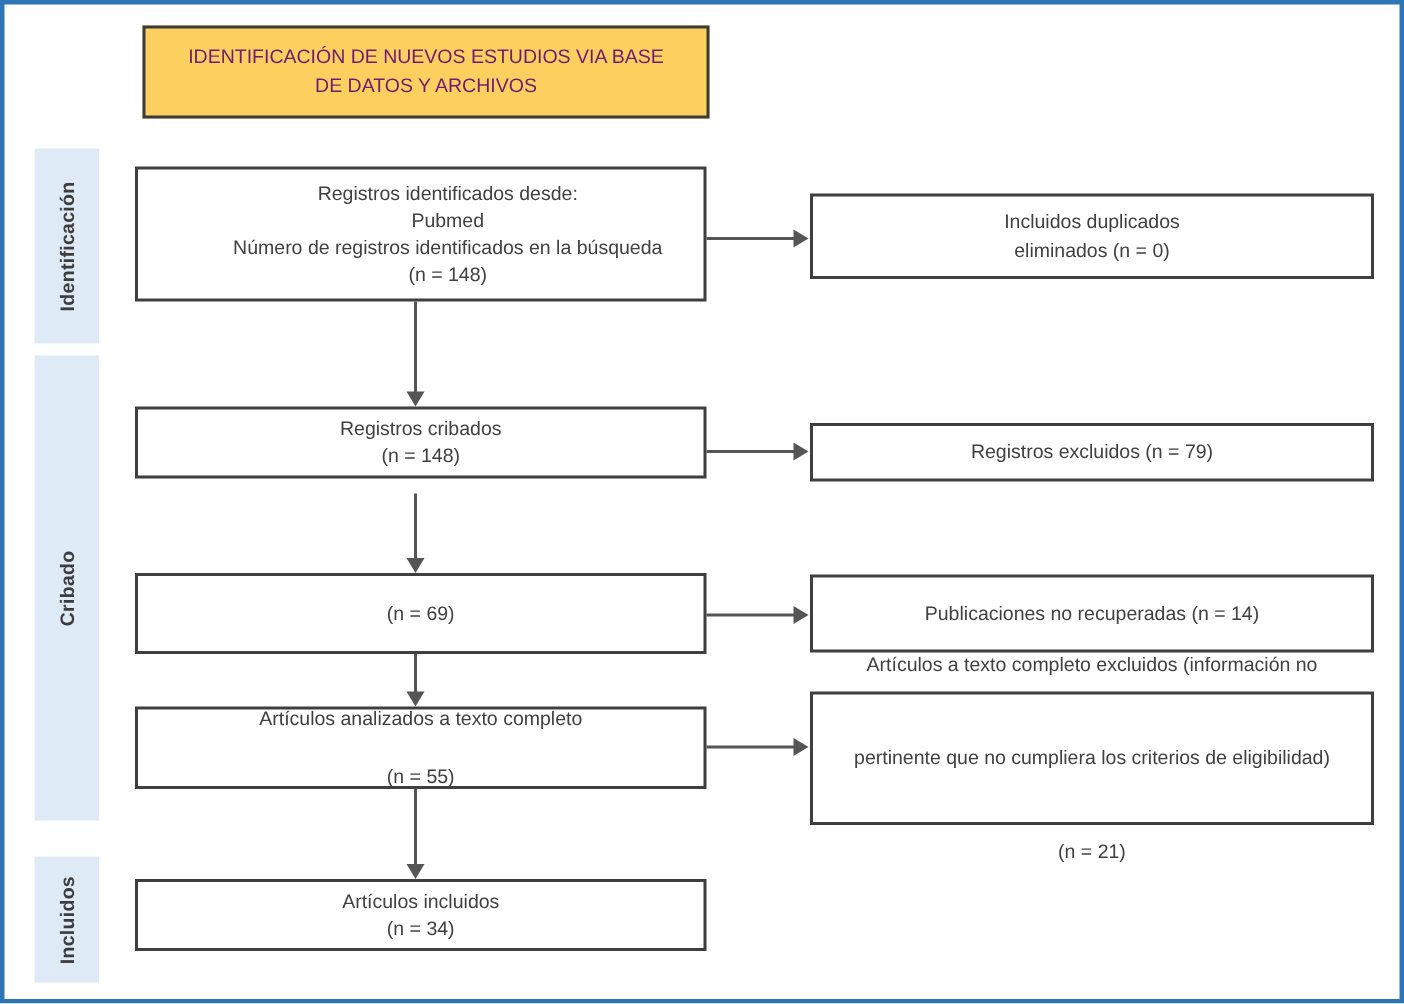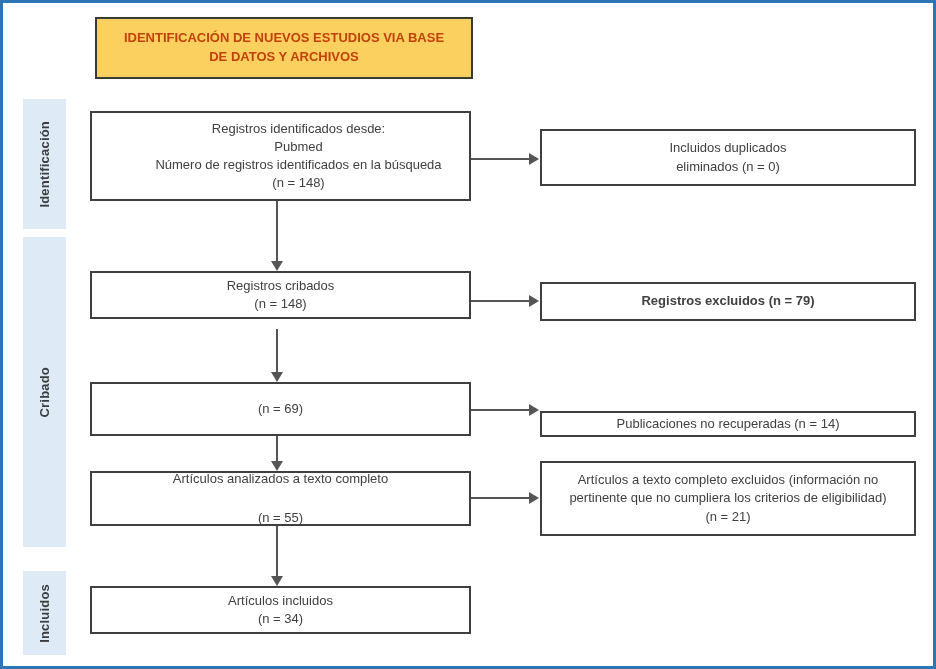--- a/index.html
+++ b/index.html
@@ -26,22 +26,22 @@
     overflow: hidden;
   }
   .header-box {
     position: absolute;
     left: 92px; top: 14px;
     width: 378px; height: 62px;
     background: var(--header-bg);
     border: 2px solid var(--header-border);
     display: flex; flex-direction: column;
     align-items: center; justify-content: center;
-    font-size: 13px; font-weight: bold;
-    color: #c2410c;
+    font-size: 13px; font-weight: normal;
+    color: #701a75;
     text-align: center;
     line-height: 1.45;
   }
   .stage {
     position: absolute;
     left: 20px; width: 43px;
     background: var(--stage-bg);
     display: flex; align-items: center; justify-content: center;
   }
   .stage span {
@@ -69,23 +69,23 @@
     padding: 2px 8px;
   }
   .main-box { left: 87px; width: 381px; }
   .side-box { left: 537px; width: 376px; }
   .b1 { top: 108px; height: 90px; padding-left: 44px; }
   .b2 { top: 268px; height: 48px; }
   .b3 { top: 379px; height: 54px; }
   .b4 { top: 468px; height: 55px; gap: 20px; }
   .b5 { top: 583px; height: 48px; }
   .r1 { top: 126px; height: 57px; }
-  .r2 { top: 279px; height: 39px; font-weight: bold; }
-  .r3 { top: 408px; height: 26px; }
-  .r4 { top: 458px; height: 75px; }
+  .r2 { top: 279px; height: 39px; }
+  .r3 { top: 380px; height: 52px; }
+  .r4 { top: 458px; height: 89px; gap: 44px; }
   .arrow-v {
     position: absolute;
     left: 273px;
     width: 2px;
     background: var(--arrow);
   }
   .arrow-v::after {
     content: "";
     position: absolute;
     left: -5px; bottom: -9px;

